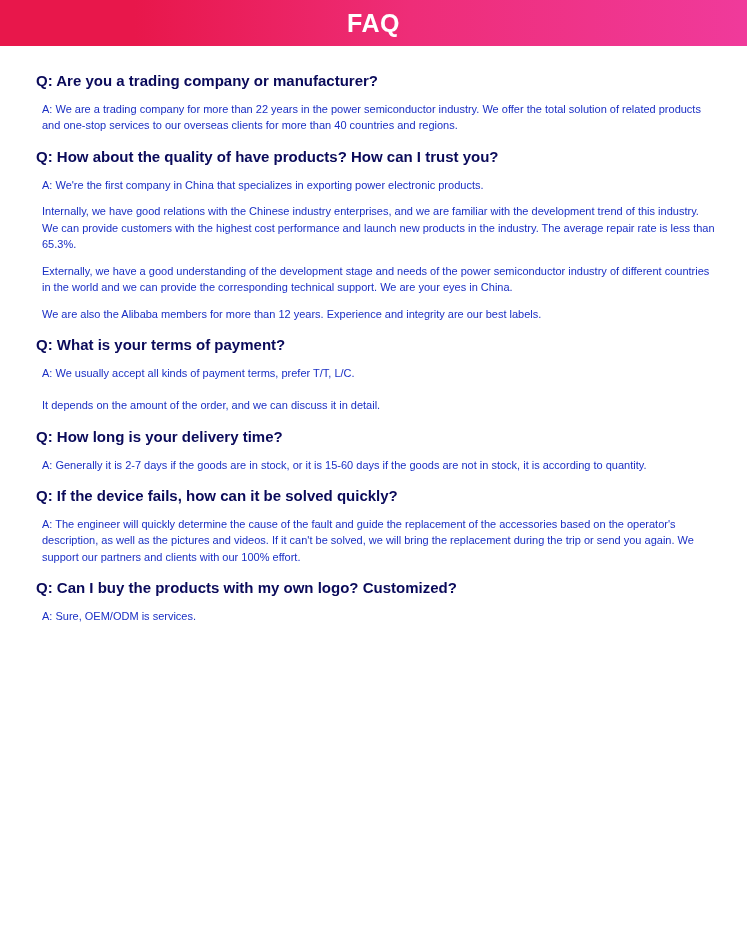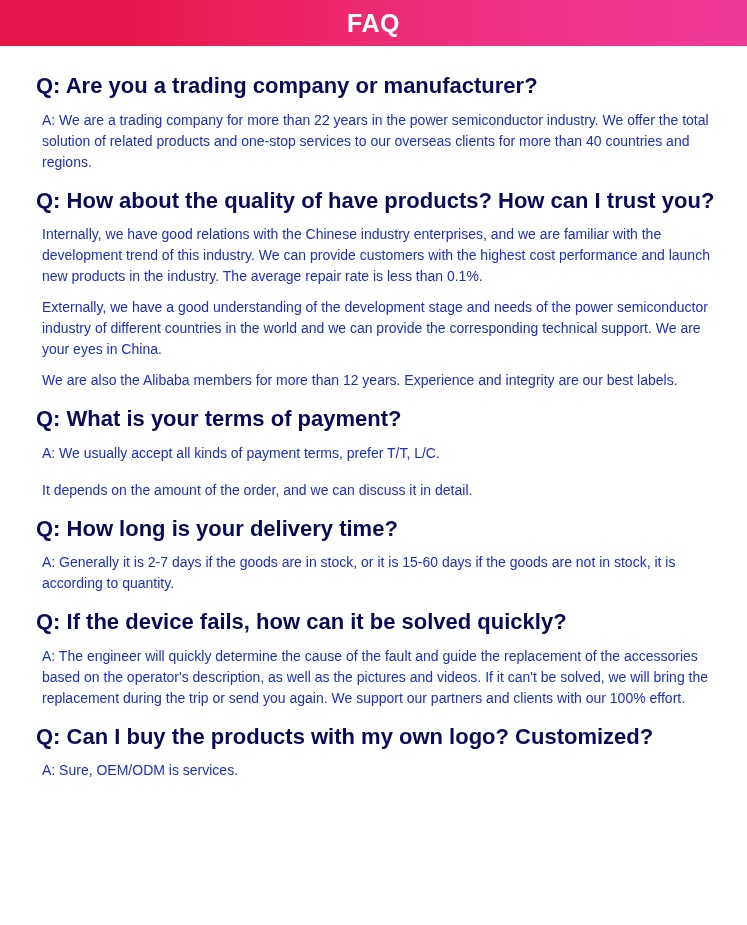--- a/index.html
+++ b/index.html
@@ -33,28 +33,28 @@
     letter-spacing: 0.5px;
   }
   .faq-body {
     padding: 26px 30px 0 30px;
   }
   .faq-item {
     margin-bottom: 10px;
   }
   .faq-q {
     color: #0a0a5a;
-    font-size: 22px;
+    font-size: 15px;
     font-weight: bold;
     margin: 0 0 10px 6px;
     line-height: 1.25;
   }
   .faq-a {
     color: #1a2fc4;
-    font-size: 14px;
+    font-size: 11px;
     line-height: 1.5;
     margin: 0 0 10px 12px;
     max-width: 690px;
   }
   .faq-a.last {
     margin-bottom: 0;
   }
   .faq-item + .faq-item {
     margin-top: 14px;
   }
@@ -70,21 +70,22 @@
 
   <div class="faq-body">
 
     <div class="faq-item">
       <p class="faq-q">Q: Are you a trading company or manufacturer?</p>
       <p class="faq-a last">A: We are a trading company for more than 22 years in the power semiconductor industry. We offer the total solution of related products and one-stop services to our overseas clients for more than 40 countries and regions.</p>
     </div>
 
     <div class="faq-item">
       <p class="faq-q">Q: How about the quality of have products? How can I trust you?</p>
-      <p class="faq-a">Internally, we have good relations with the Chinese industry enterprises, and we are familiar with the development trend of this industry. We can provide customers with the highest cost performance and launch new products in the industry. The average repair rate is less than 0.1%.</p>
+      <p class="faq-a">A: We're the first company in China that specializes in exporting power electronic products.</p>
+      <p class="faq-a">Internally, we have good relations with the Chinese industry enterprises, and we are familiar with the development trend of this industry. We can provide customers with the highest cost performance and launch new products in the industry. The average repair rate is less than 65.3%.</p>
       <p class="faq-a">Externally, we have a good understanding of the development stage and needs of the power semiconductor industry of different countries in the world and we can provide the corresponding technical support. We are your eyes in China.</p>
       <p class="faq-a last">We are also the Alibaba members for more than 12 years. Experience and integrity are our best labels.</p>
     </div>
 
     <div class="faq-item">
       <p class="faq-q">Q: What is your terms of payment?</p>
       <p class="faq-a" style="margin-bottom:16px">A: We usually accept all kinds of payment terms, prefer T/T, L/C.</p>
       <p class="faq-a last">It depends on the amount of the order, and we can discuss it in detail.</p>
     </div>
 

